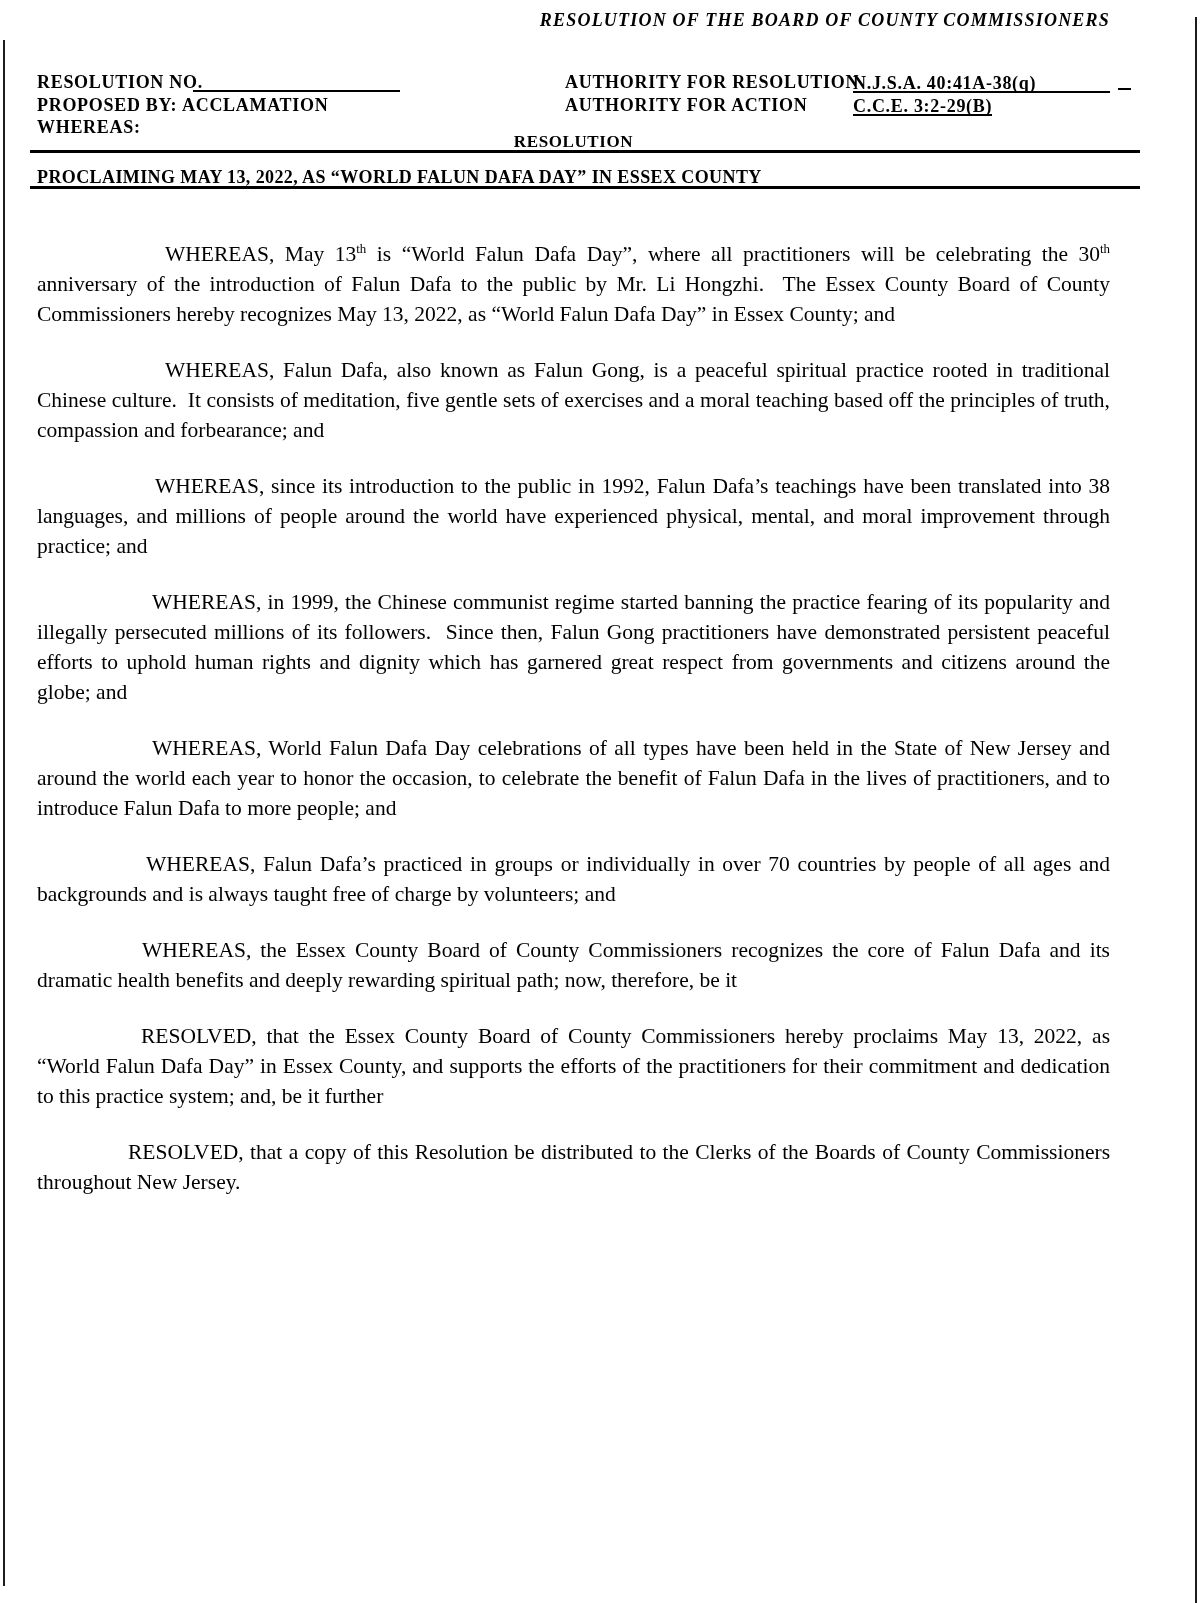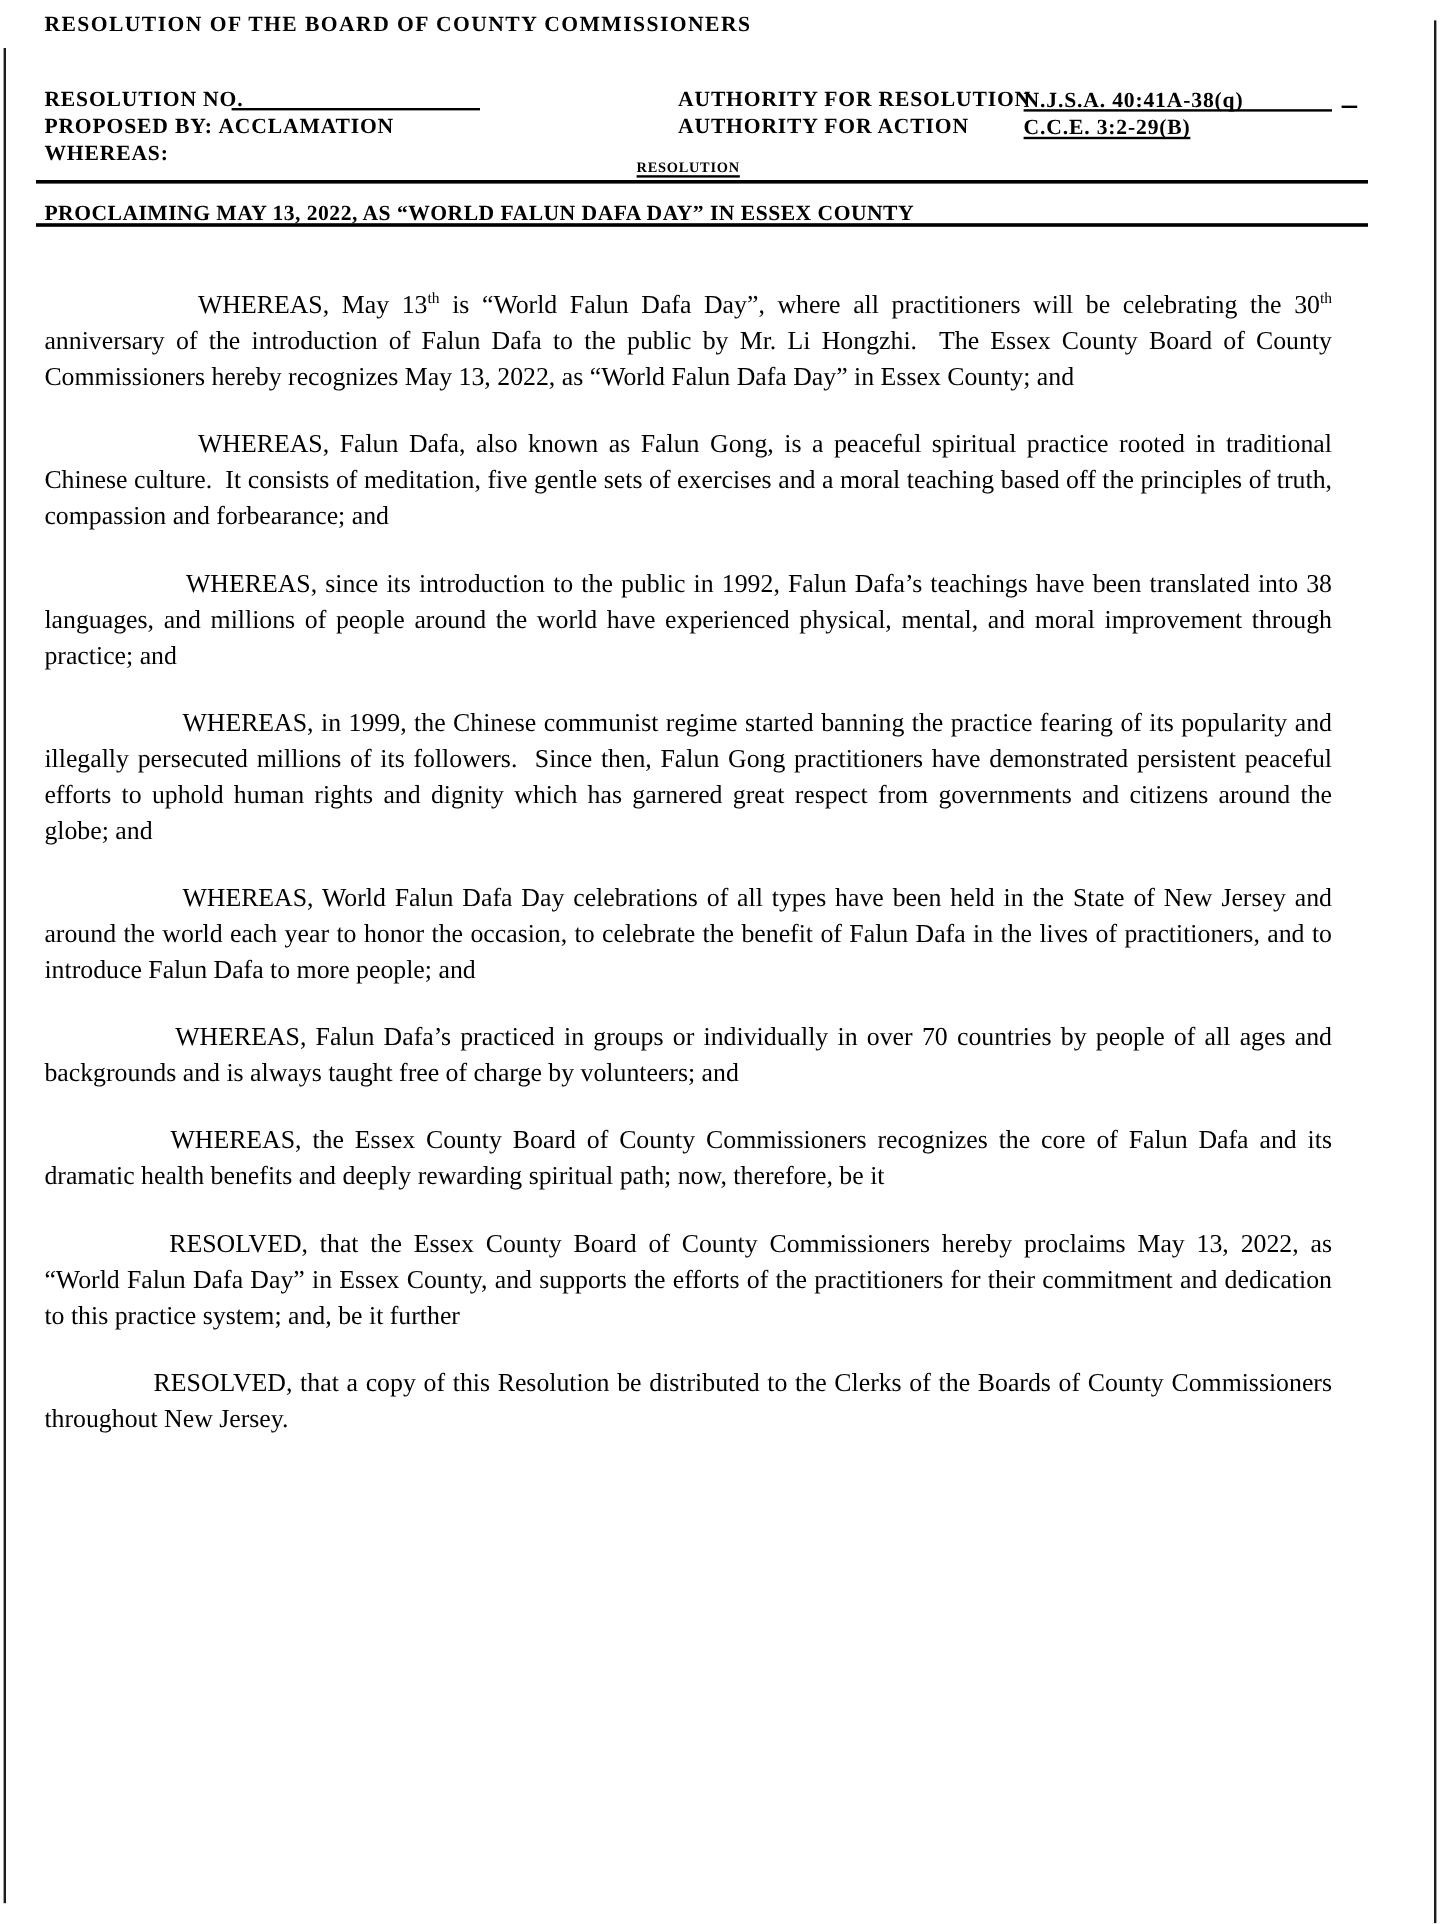--- a/index.html
+++ b/index.html
@@ -13,22 +13,23 @@
     overflow: hidden;
   }
   .scan-line { position: absolute; background: #1c1c1c; }
   .scan-line.left  { left: 3px;    top: 40px; width: 2px; height: 1546px; }
   .scan-line.right { left: 1195px; top: 17px; width: 2px; height: 1586px; }
 
   .content { position: absolute; left: 37px; top: 0; width: 1073px; height: 1603px; }
 
   .doc-header {
     position: absolute; top: 10px; left: 0; width: 100%;
-    text-align: left; font-weight: 700; font-size: 18px; line-height: 21.5px;
+    text-align: right; font-weight: 700; font-size: 18px; line-height: 21.5px;
     letter-spacing: 1.2px;
+    font-style: italic;
   }
 
   .form-row { position: absolute; left: 0; width: 100%; height: 22px;
     font-weight: 700; font-size: 18px; line-height: 22px; letter-spacing: 0.7px; }
   .form-row .lbl { position: absolute; top: 0; white-space: nowrap; }
   .row1 { top: 71px; }
   .row2 { top: 93.5px; }
   .row3 { top: 116px; }
 
   .blank-line {
@@ -43,22 +44,22 @@
   }
   .auth-res-val { left: 816px; width: 257px; }
   .auth-act-val { left: 816px; }
   .stray-underscore {
     position: absolute; left: 1081px; top: 0; width: 13px; height: 17px;
     border-bottom: 2px solid #000;
   }
 
   .section-heading {
     position: absolute; top: 132px; left: 0; width: 100%;
-    text-align: center; font-weight: 700; font-size: 12px; letter-spacing: 0.6px;
-    text-decoration: underline; text-decoration-thickness: 2px; text-underline-offset: 3px;
+    text-align: center; font-weight: 700; font-size: 17px; letter-spacing: 0.6px;
+    text-decoration-thickness: 2px; text-underline-offset: 3px;
   }
   .rule { position: absolute; left: -7px; width: 1110px; height: 3px; background: #000; }
   .rule1 { top: 150px; }
   .rule2 { top: 186px; }
   .proclamation {
     position: absolute; top: 167px; left: 0; width: 100%;
     font-weight: 700; font-size: 18px; letter-spacing: 0.4px;
   }
 
   .paragraphs {

